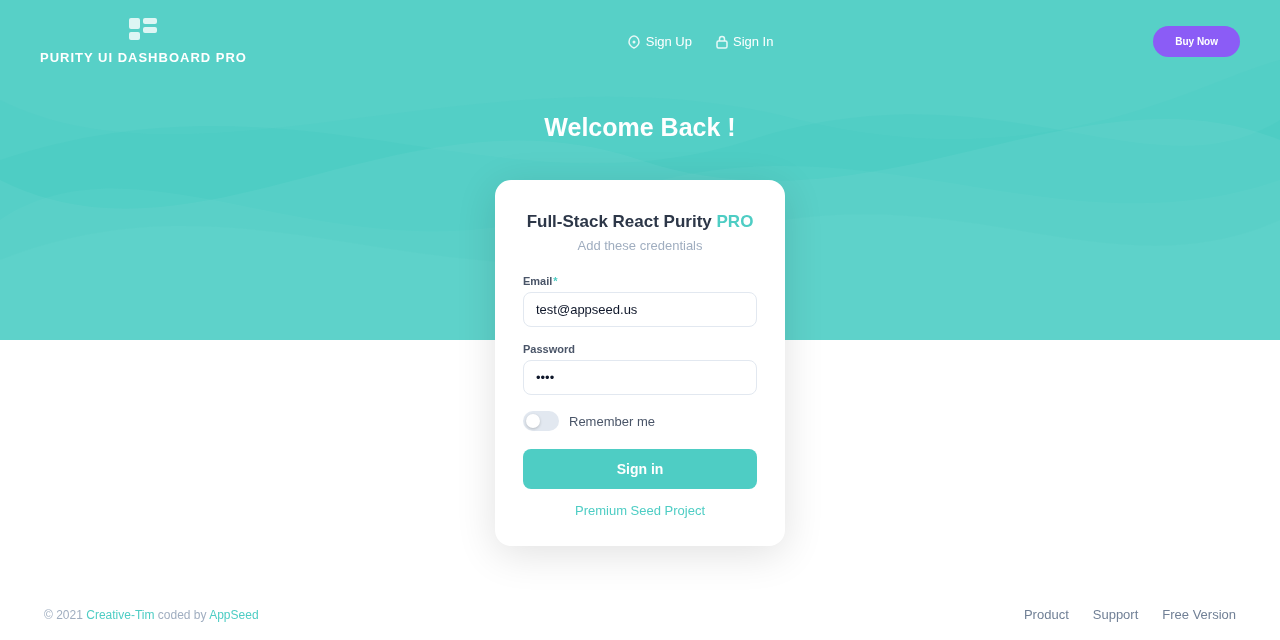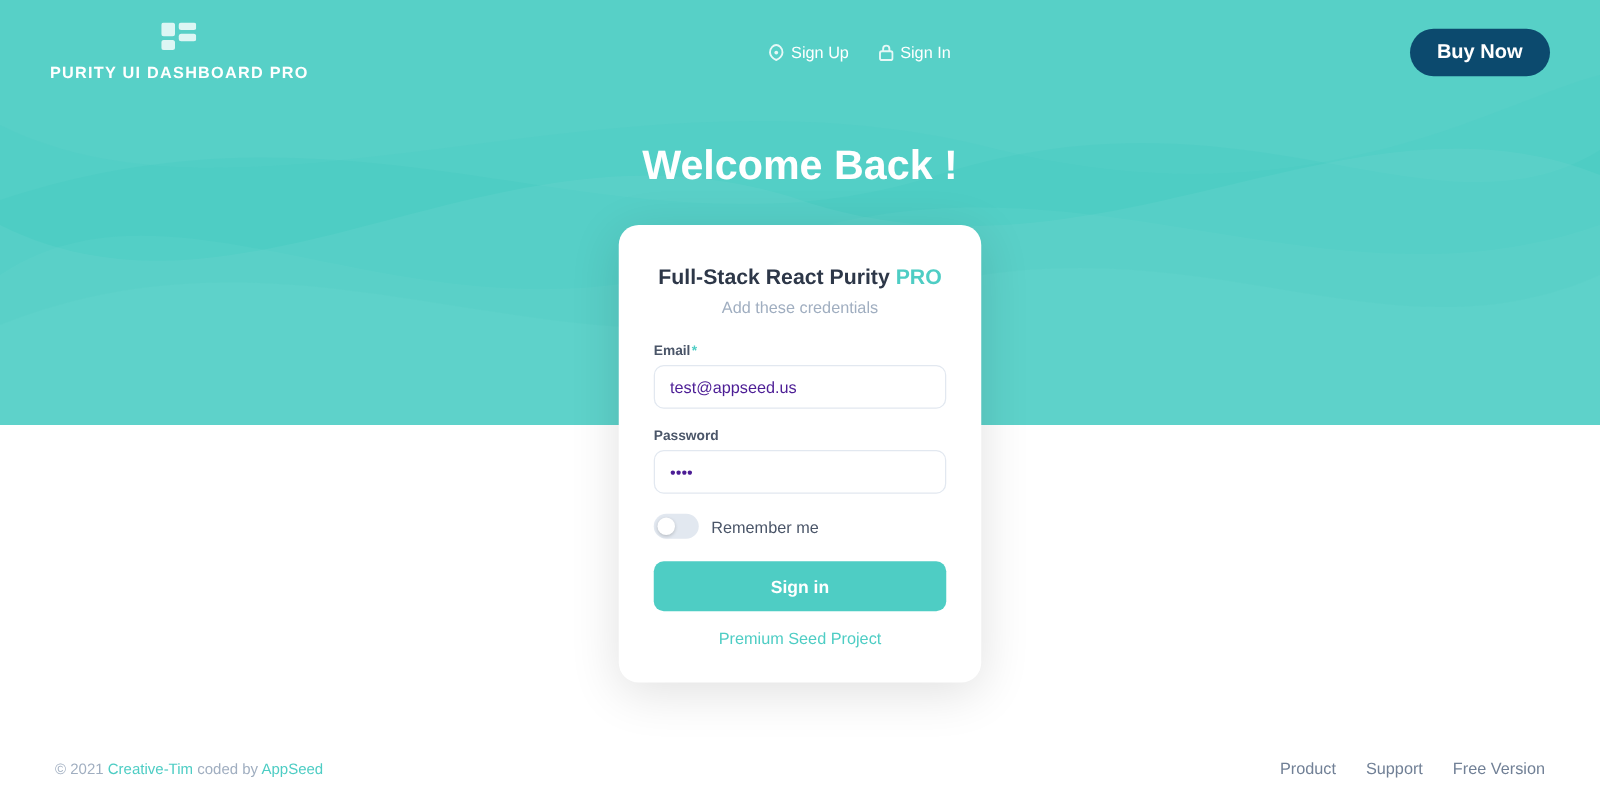--- a/index.html
+++ b/index.html
@@ -60,40 +60,40 @@
       display: flex;
       align-items: center;
       gap: 5px;
       color: #fff;
       font-size: 13px;
       text-decoration: none;
       font-weight: 500;
     }
     .nav-link svg { opacity: 0.85; }
     .btn-buy-now {
-      background: #0c4a6e;
+      background: #8b5cf6;
       color: #fff;
       border: none;
       border-radius: 20px;
       padding: 10px 22px;
-      font-size: 16px;
+      font-size: 10px;
       font-weight: 600;
       cursor: pointer;
     }
 
     
     .hero-text {
       position: relative;
       z-index: 10;
       text-align: center;
       padding-top: 30px;
       color: #fff;
     }
     .hero-title {
-      font-size: 33px;
+      font-size: 25px;
       font-weight: 700;
       margin-bottom: 12px;
     }
     .hero-subtitle {
       font-size: 14px;
       opacity: 0.9;
       line-height: 1.6;
     }
 
     
@@ -140,21 +140,21 @@
     .form-label .required {
       color: #4ecdc4;
       margin-left: 1px;
     }
     .form-input {
       width: 100%;
       border: 1px solid #e2e8f0;
       border-radius: 8px;
       padding: 9px 12px;
       font-size: 13px;
-      color: #4c1d95;
+      color: #0f172a;
       outline: none;
       background: #fff;
     }
 
     
     .remember-row {
       display: flex;
       align-items: center;
       gap: 10px;
       margin-bottom: 18px;

